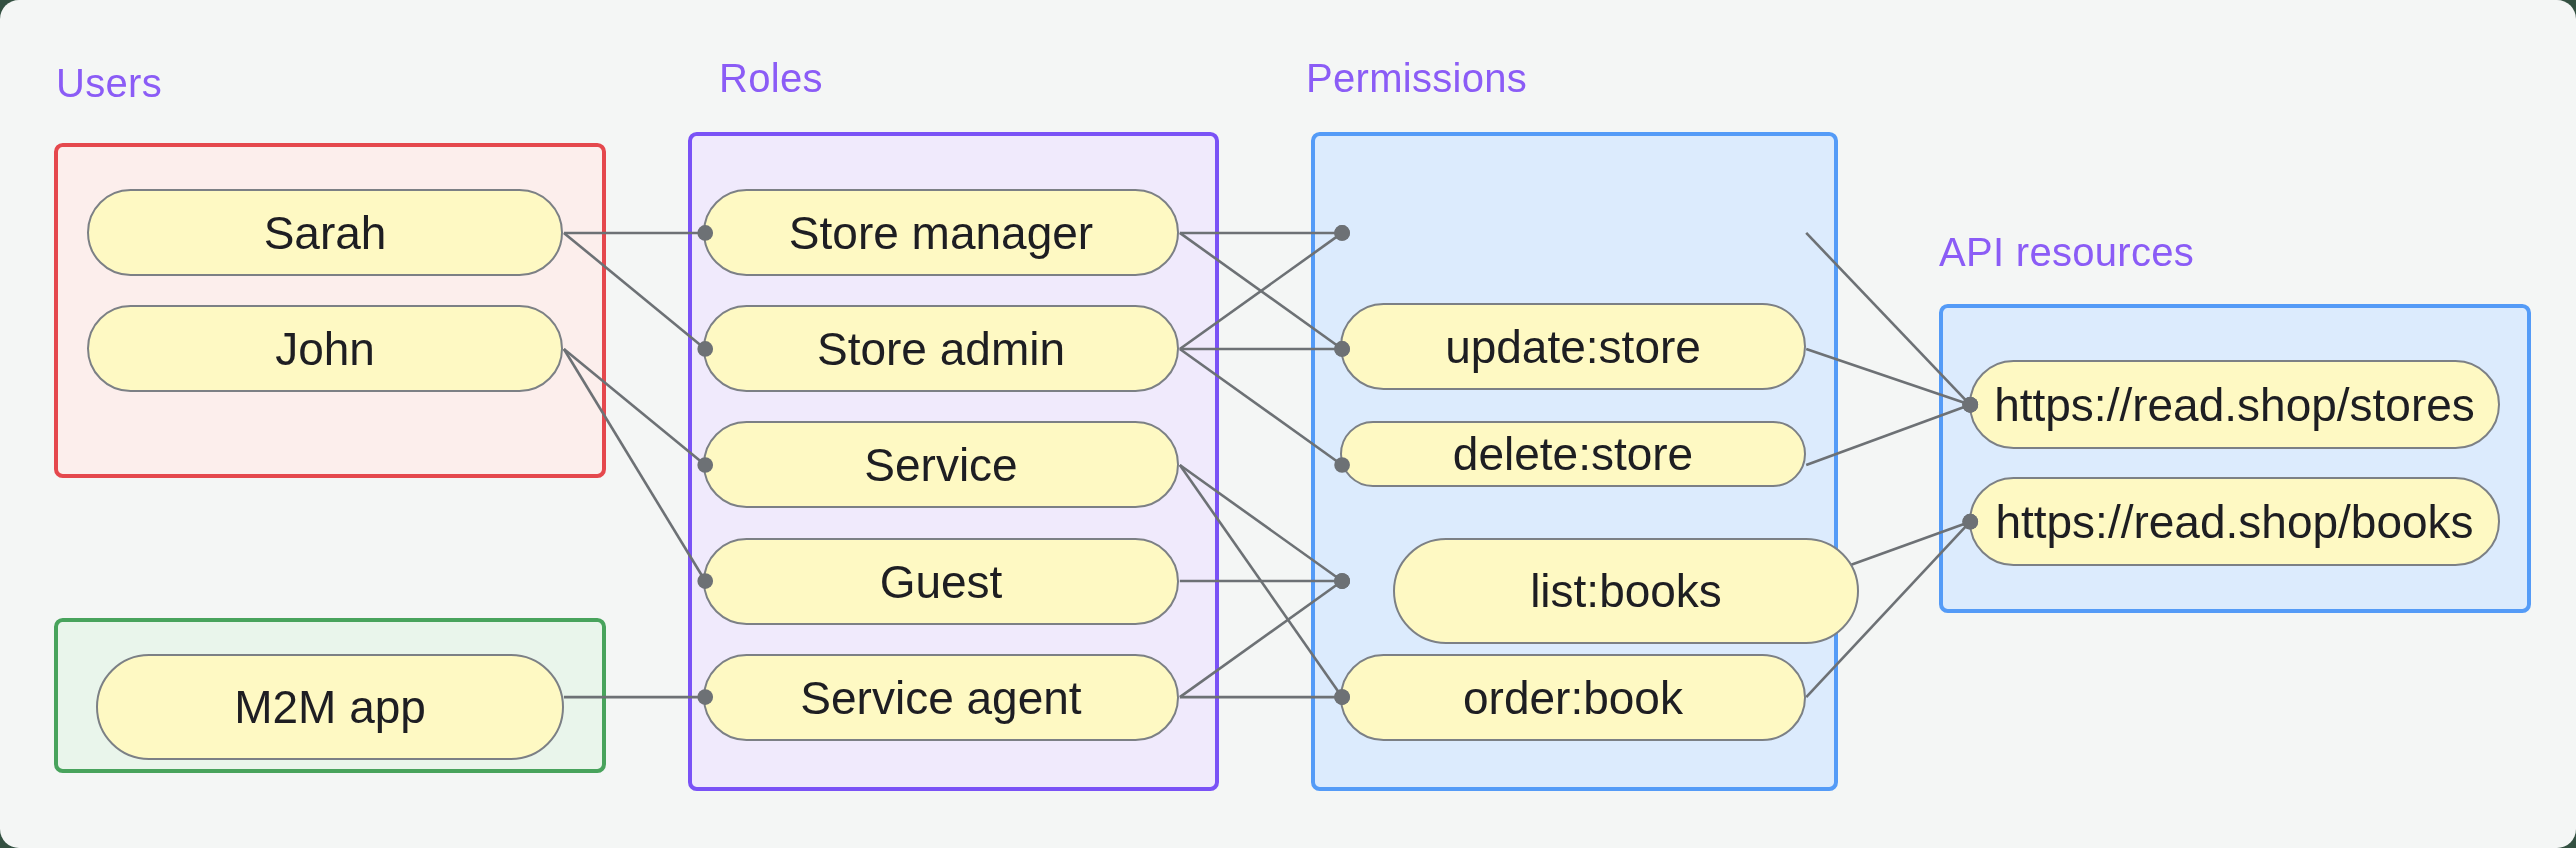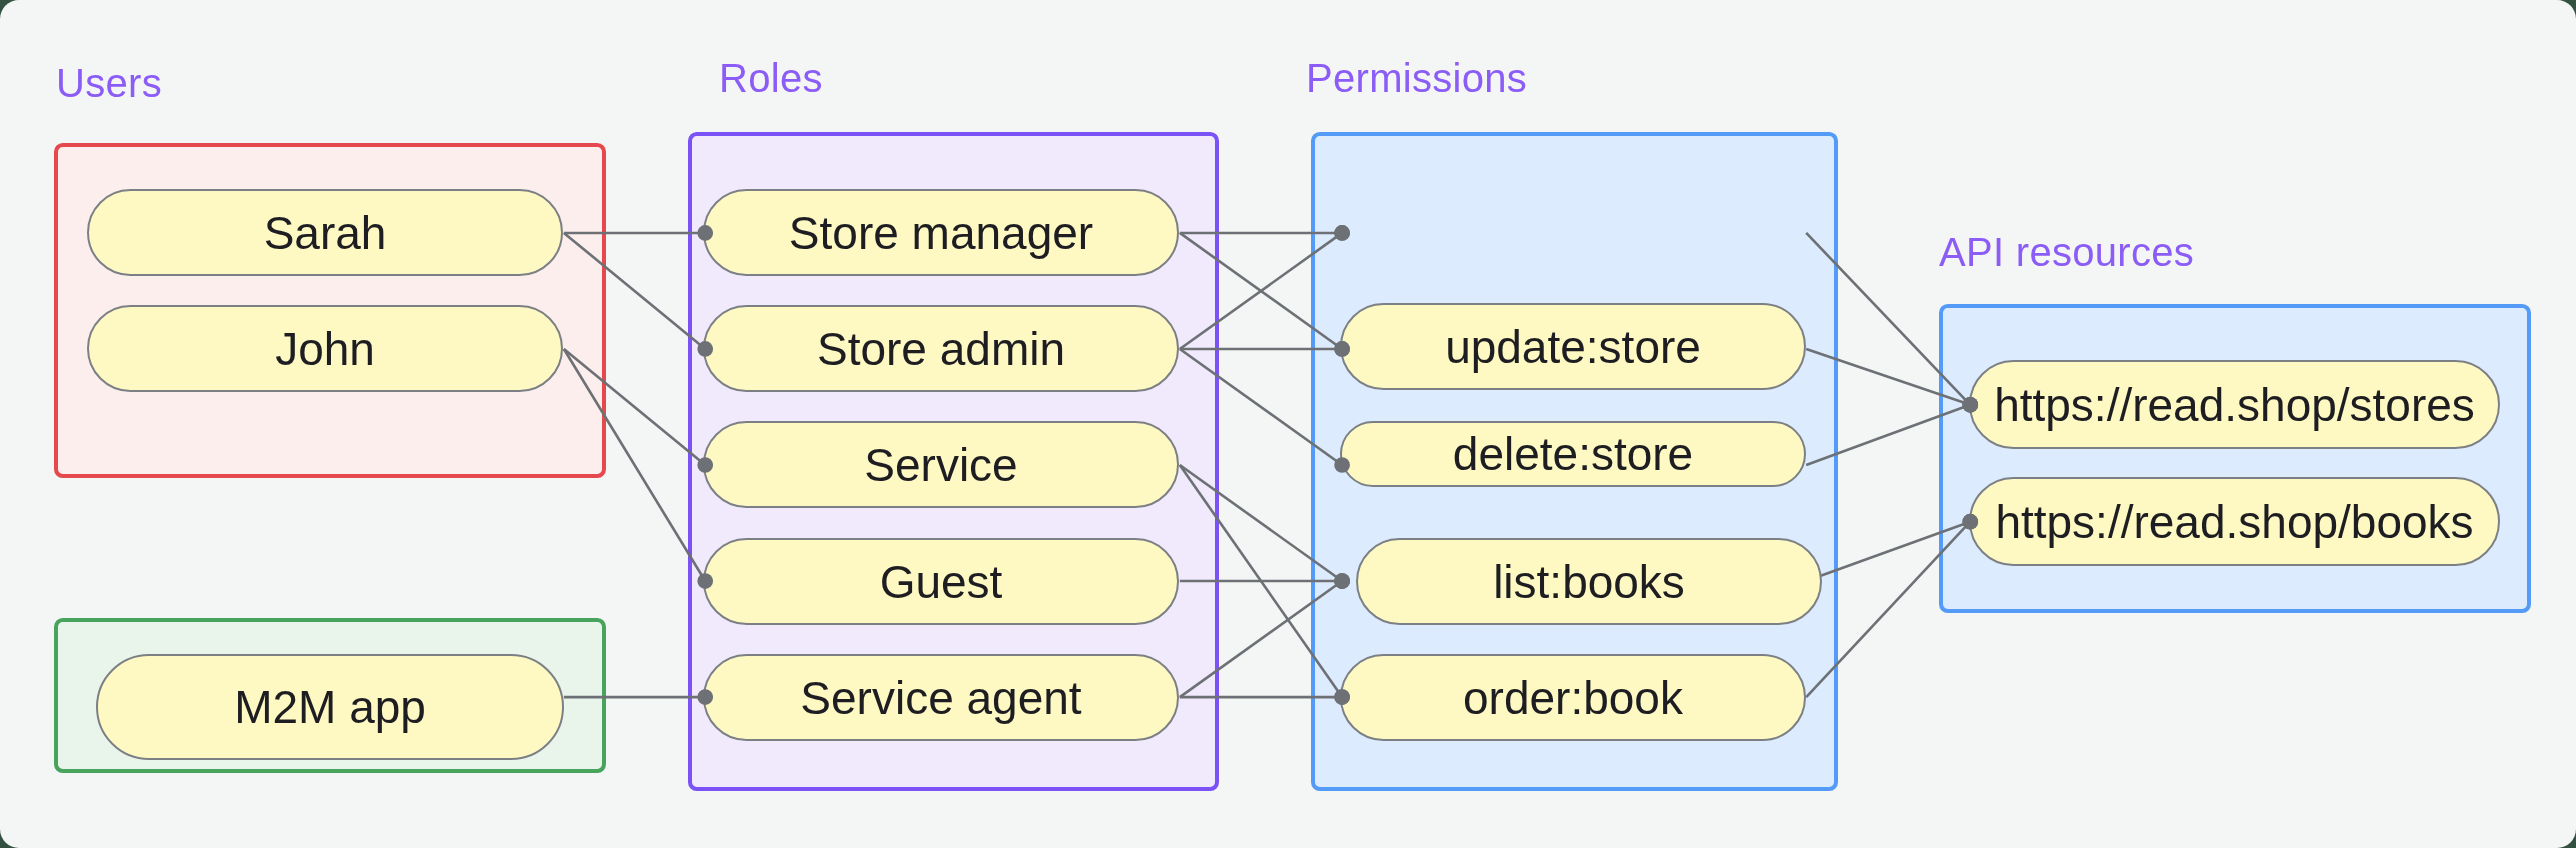--- a/index.html
+++ b/index.html
@@ -83,21 +83,21 @@
       <div class="node" style="left: 87px; top: 189px; width: 476px; height: 87px;">Sarah</div>
       <div class="node" style="left: 87px; top: 305px; width: 476px; height: 87px;">John</div>
       <div class="node" style="left: 96px; top: 654px; width: 468px; height: 106px;">M2M app</div>
       <div class="node" style="left: 703px; top: 189px; width: 476px; height: 87px;">Store manager</div>
       <div class="node" style="left: 703px; top: 305px; width: 476px; height: 87px;">Store admin</div>
       <div class="node" style="left: 703px; top: 421px; width: 476px; height: 87px;">Service</div>
       <div class="node" style="left: 703px; top: 538px; width: 476px; height: 87px;">Guest</div>
       <div class="node" style="left: 703px; top: 654px; width: 476px; height: 87px;">Service agent</div>
       <div class="node" style="left: 1340px; top: 303px; width: 466px; height: 87px;">update:store</div>
       <div class="node" style="left: 1340px; top: 421px; width: 466px; height: 66px;">delete:store</div>
-      <div class="node" style="left: 1356px; top: 538px; width: 466px; height: 87px;">list:books</div>
+      <div class="node" style="left: 1393px; top: 538px; width: 466px; height: 106px;">list:books</div>
       <div class="node" style="left: 1340px; top: 654px; width: 466px; height: 87px;">order:book</div>
       <div class="node" style="left: 1969px; top: 360px; width: 531px; height: 89px;">https://read.shop/stores</div>
       <div class="node" style="left: 1969px; top: 477px; width: 531px; height: 89px;">https://read.shop/books</div>
     </div>
   <svg id="dots-svg" class="layer" width="2576" height="848" viewBox="0 0 2952 972">
       <circle cx="808" cy="267" r="9" fill="#6d7175"></circle>
       <circle cx="808" cy="400" r="9" fill="#6d7175"></circle>
       <circle cx="808" cy="533" r="9" fill="#6d7175"></circle>
       <circle cx="808" cy="666" r="9" fill="#6d7175"></circle>
       <circle cx="808" cy="799" r="9" fill="#6d7175"></circle>

